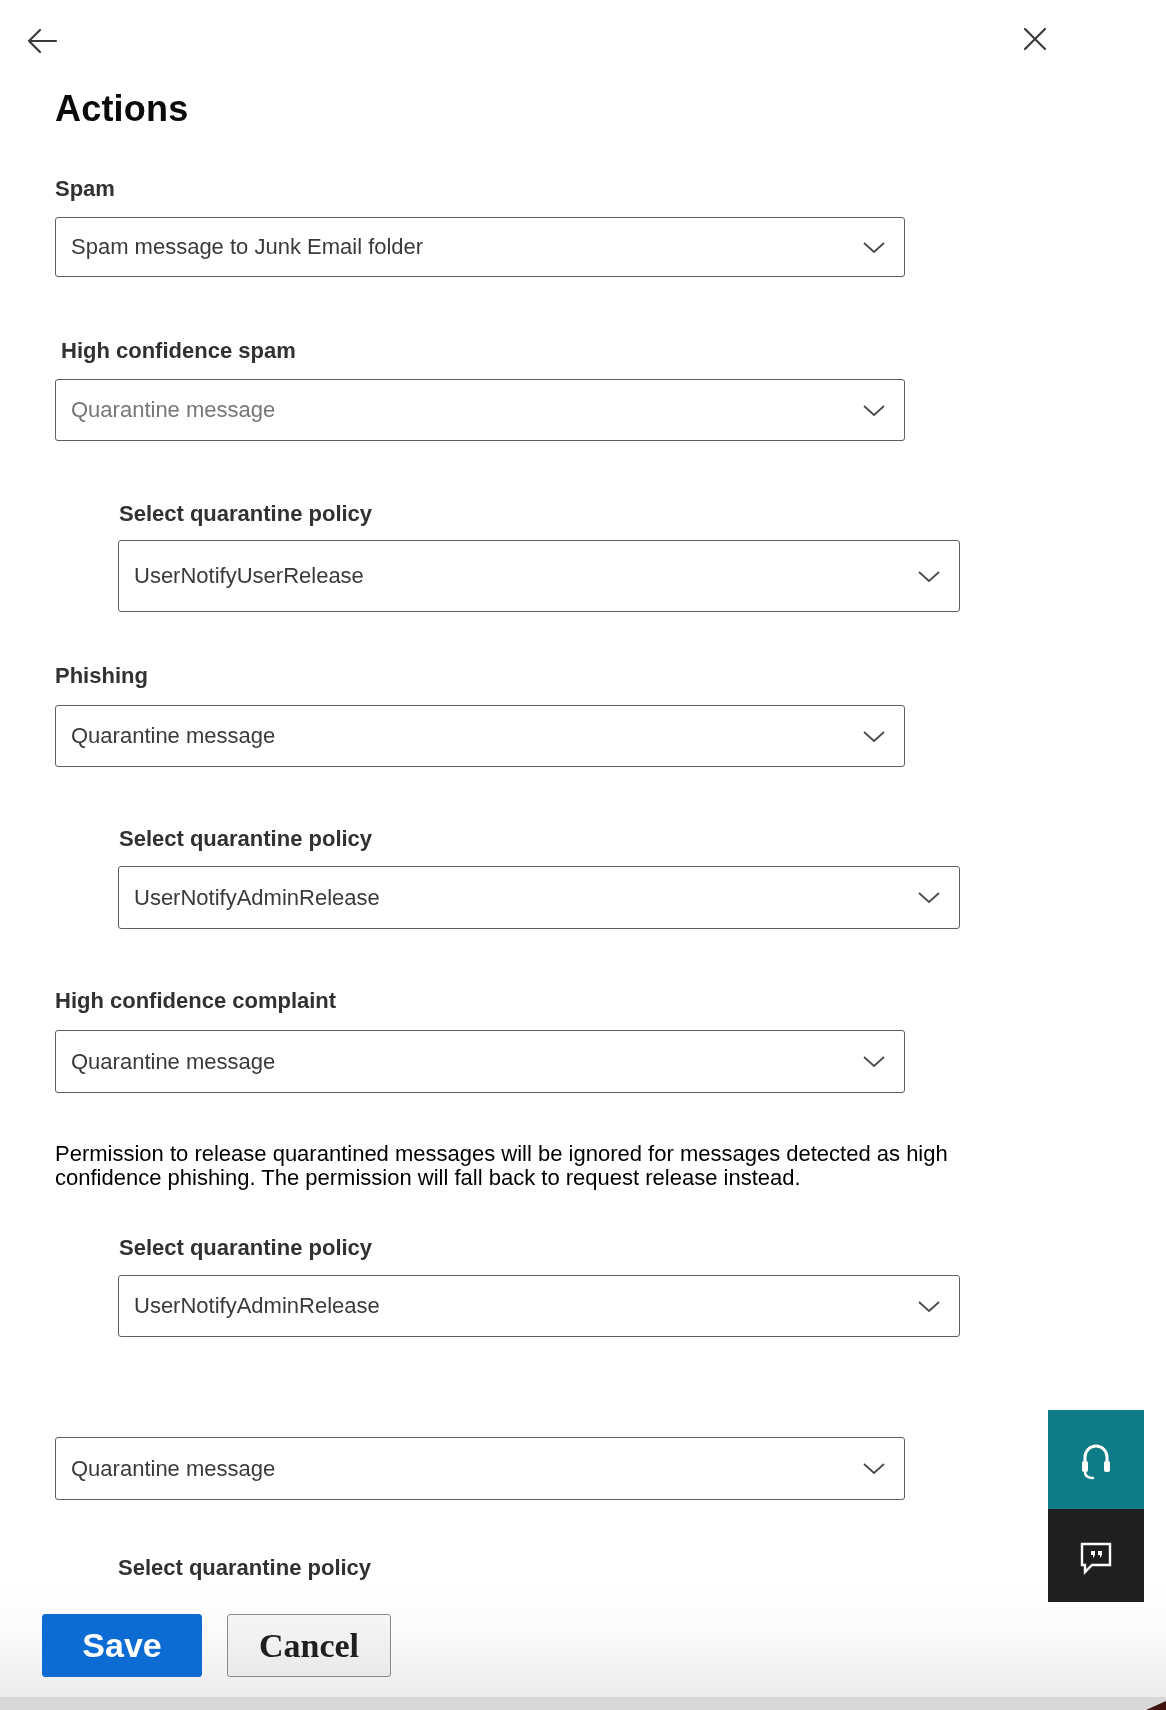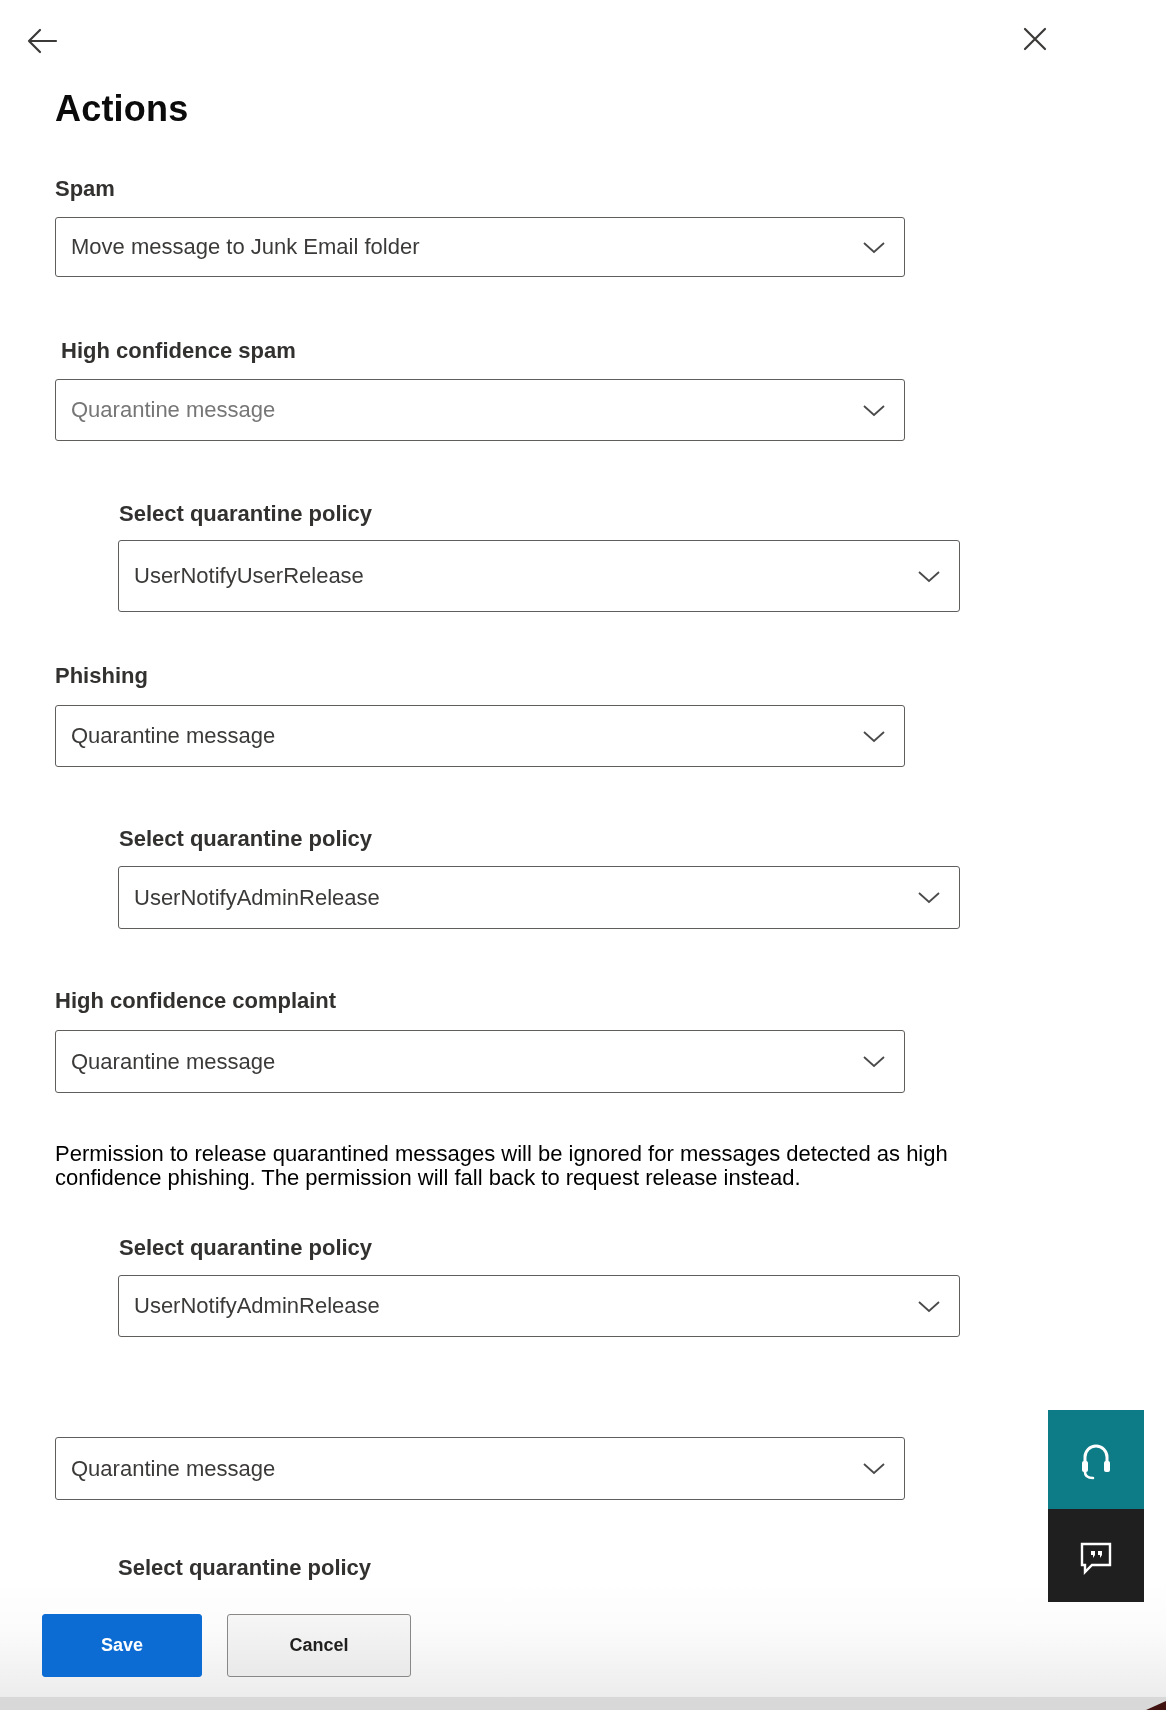--- a/index.html
+++ b/index.html
@@ -23,25 +23,25 @@
   .note{position:absolute;left:55px;top:1142px;width:990px;font-size:22px;line-height:24px;color:#000000;}
   .clip-box{position:absolute;left:118px;top:1555px;width:520px;height:27px;overflow:hidden;}
   .clip-box .field-label{position:static;display:block;}
   .footer{
     position:absolute;left:0;top:1582px;width:1166px;height:128px;
     background:linear-gradient(180deg,#ffffff 0%,#fbfbfb 38%,#ededed 88%,#e3e3e3 100%);
   }
   .footer-band{position:absolute;left:0;top:1697px;width:1166px;height:13px;background:#d8d8d8;}
   .btn{
     position:absolute;top:1614px;height:63px;box-sizing:border-box;border-radius:3px;
-    font-family:"Liberation Sans",sans-serif;font-size:18px;font-weight:700;cursor:pointer;
+    font-family:"Liberation Sans",sans-serif;font-size:34px;font-weight:700;cursor:pointer;
     display:flex;align-items:center;justify-content:center;
   }
   .btn-primary{left:42px;width:160px;background:#0d6cd4;border:1px solid #0d6cd4;color:#ffffff;}
-  .btn-default{left:227px;width:184px;background:linear-gradient(180deg,#f6f6f6,#e9e9e9);border:1px solid #8a8886;color:#201f1e;}
+  .btn-default{left:227px;width:164px;background:linear-gradient(180deg,#f6f6f6,#e9e9e9);border:1px solid #8a8886;color:#201f1e;font-family:Liberation Serif, serif;}
   .side-btn{position:absolute;left:1048px;width:96px;border:none;padding:0;cursor:pointer;display:flex;align-items:center;justify-content:center;}
   .side-help{top:1410px;height:99px;background:#0e7c86;}
   .side-feedback{top:1509px;height:93px;background:#1f1f1f;}
   .corner-artifact{
     position:absolute;right:0;bottom:0;width:20px;height:9px;
     background:#401311;clip-path:polygon(100% 0,100% 100%,0 100%);
   }
 </style>
 </head>
 <body>
@@ -56,21 +56,21 @@
   <button class="icon-btn" style="left:1018px;top:22px;">
     <svg width="34" height="34" viewBox="0 0 34 34">
       <path d="M7 7 L27 27 M27 7 L7 27" fill="none" stroke="#3b3a39" stroke-width="2.2" stroke-linecap="round"></path>
     </svg>
   </button>
 
   <h1 class="page-title" style="margin:0;">Actions</h1>
 
   <div class="field-label" style="left:55px;top:176px;">Spam</div>
   <div class="dropdown" style="left:55px;top:217px;width:850px;">
-    <span class="val">Move message to Junk Email folder</span>
+    <span class="val">Spam message to Junk Email folder</span>
     <svg class="chev" width="24" height="13" viewBox="0 0 24 13">
       <path d="M2 2 L12 11 L22 2" fill="none" stroke="#4a4a4a" stroke-width="1.8"></path>
     </svg>
   </div>
 
   <div class="field-label" style="left:61px;top:338px;">High confidence spam</div>
   <div class="dropdown disabled" style="left:55px;top:379px;width:850px;height:62px;">
     <span class="val">Quarantine message</span>
     <svg class="chev" width="24" height="13" viewBox="0 0 24 13">
       <path d="M2 2 L12 11 L22 2" fill="none" stroke="#4a4a4a" stroke-width="1.8"></path>

